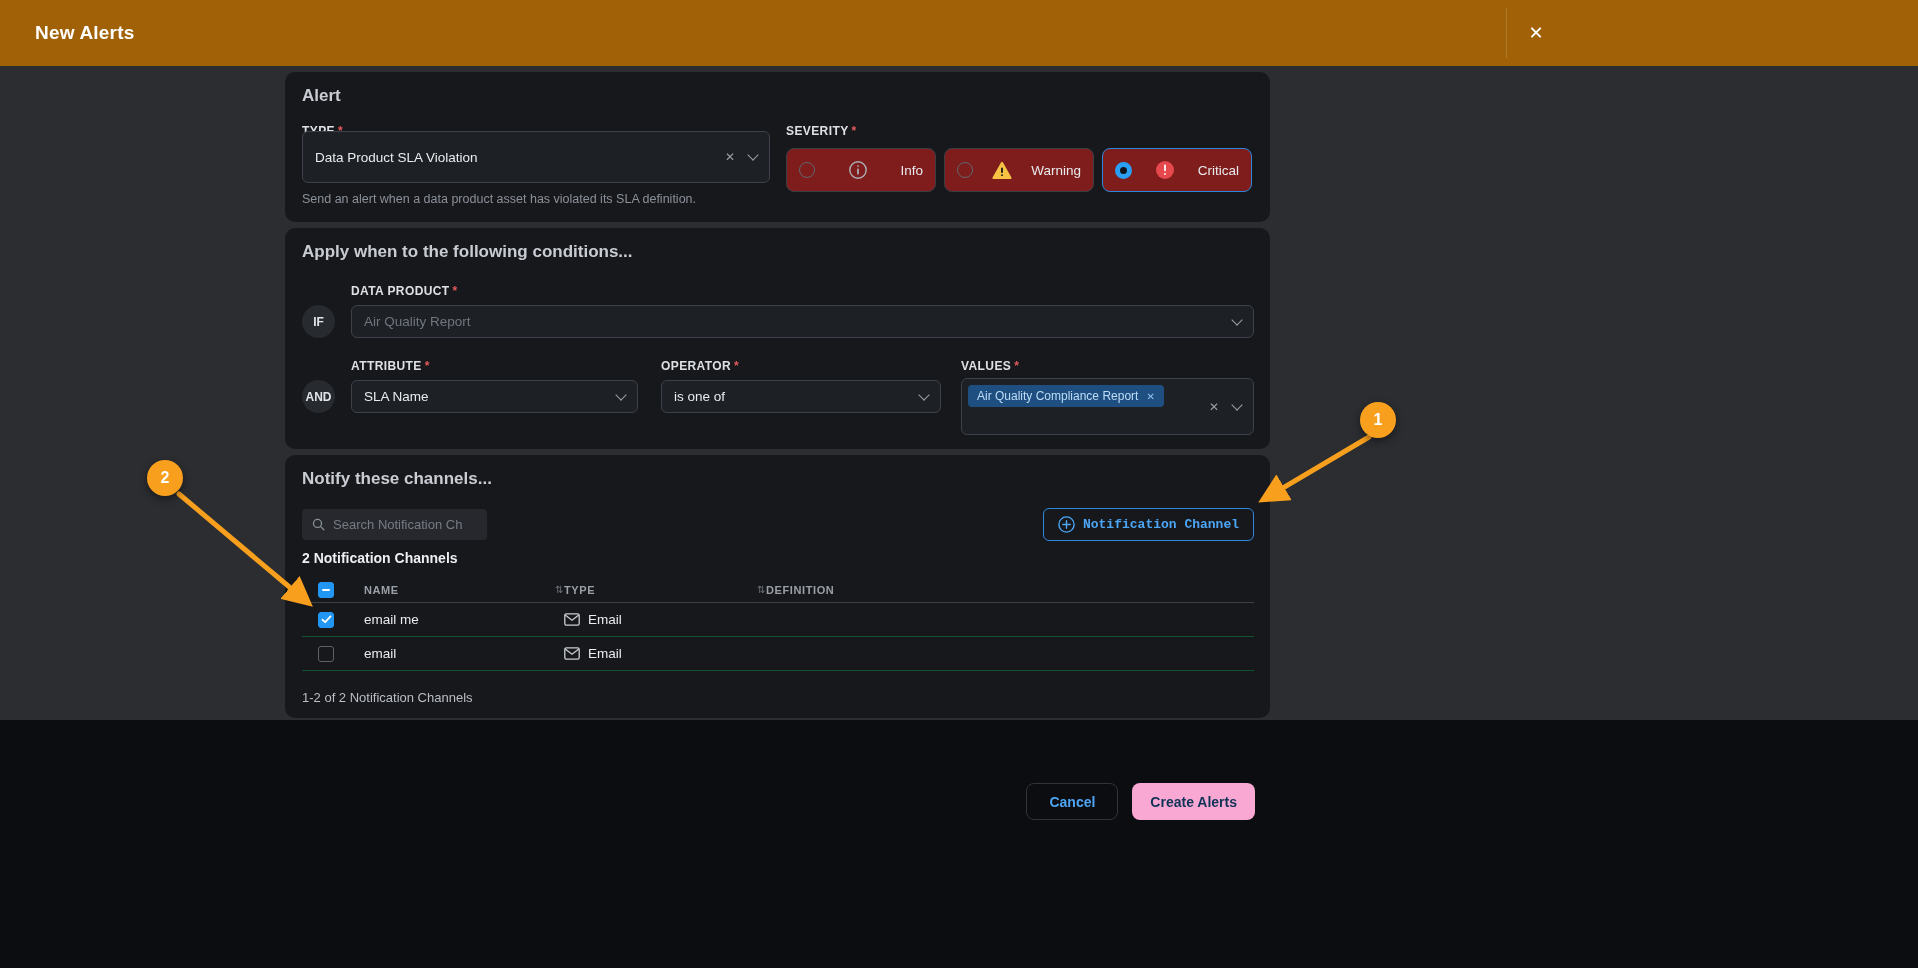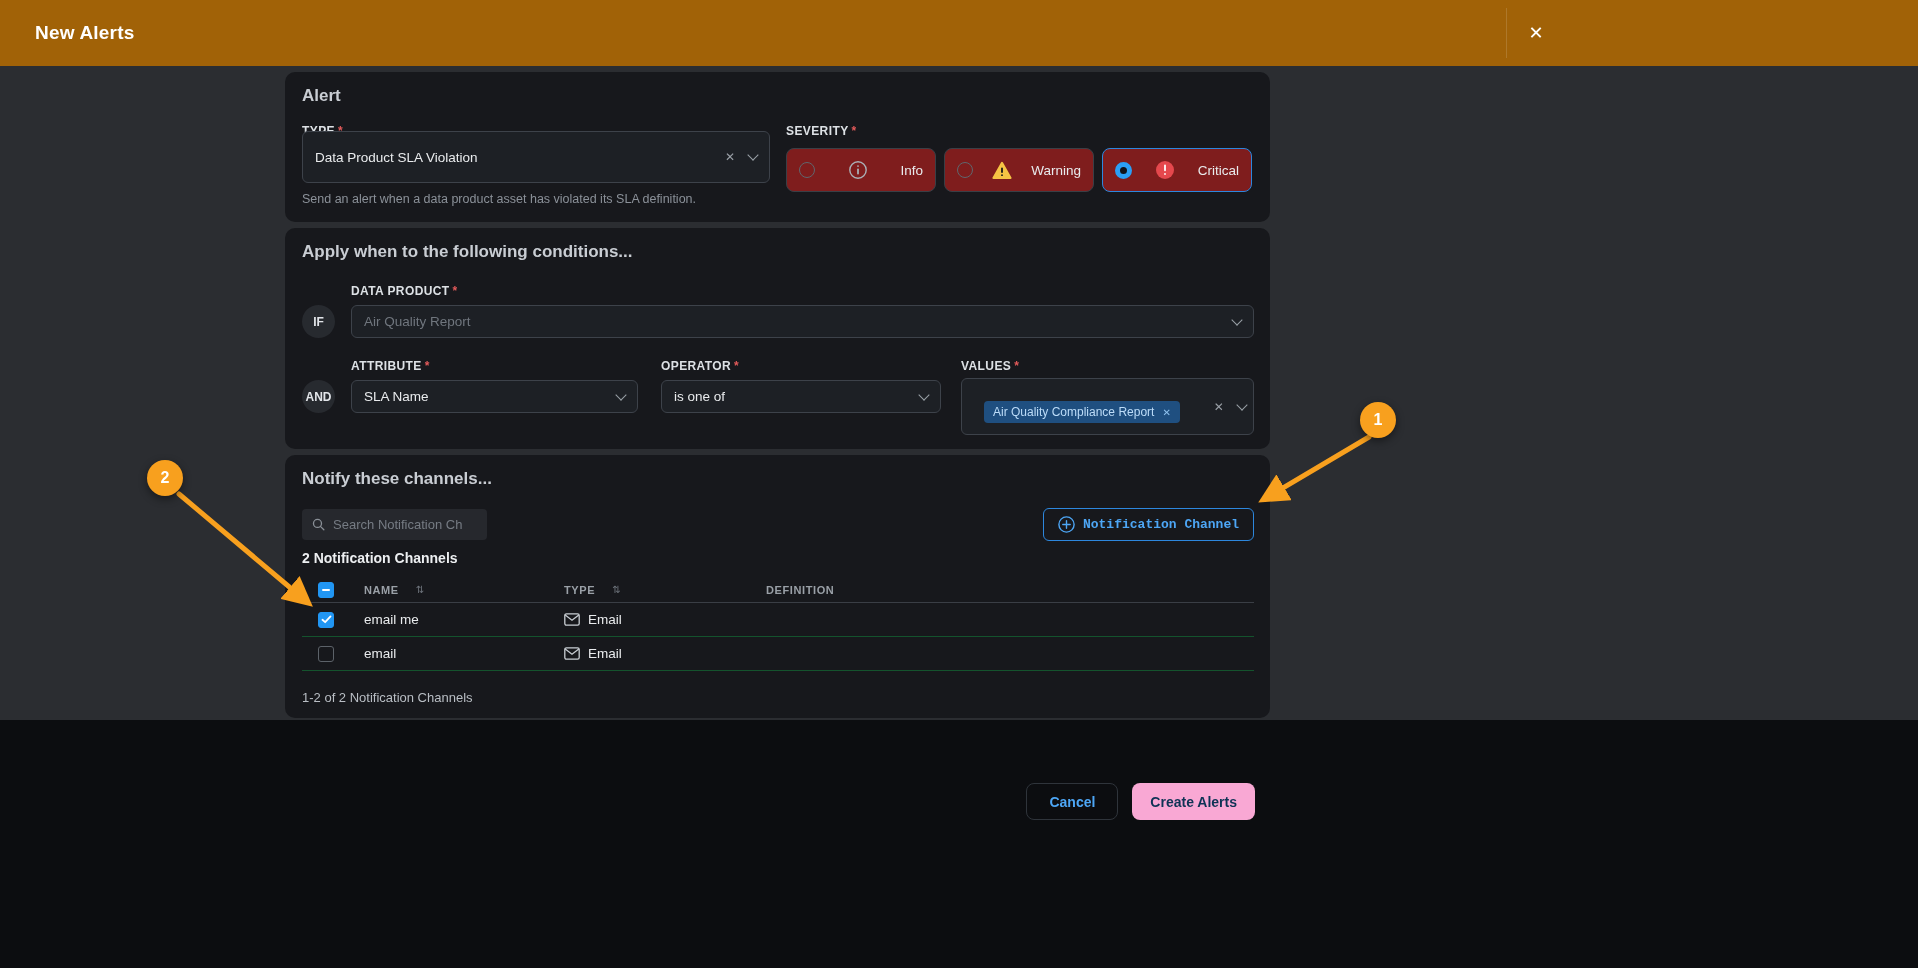--- a/index.html
+++ b/index.html
@@ -34,35 +34,35 @@
   .sev-opt { width:150px; height:44px; border:1px solid #3a3f46; border-radius:8px; background:#7f1d1d; display:flex; align-items:center; gap:10px; padding:0 12px; cursor:pointer;justify-content:space-between; }
   .sev-opt.selected { border-color:#2d87dd; }
   .radio { width:16px; height:16px; border-radius:50%; border:1.5px solid #60666d; flex:none; }
   .radio.on { width:17px; height:17px; border:5px solid #2b9ff5; background:#10131a; }
   .sev-label { font-size:13.5px; color:#e9ebed; }
 
   
   .badge-circle { position:absolute; width:33px; height:33px; border-radius:50%; background:#272a2f; color:#e2e5e9; font-size:12px; font-weight:700; display:flex; align-items:center; justify-content:center; }
   .values-box { position:absolute; background:#1d2025; border:1px solid #3d424a; border-radius:6px; display:flex; cursor:pointer; }
   .chip-area { flex:1; }
-  .chip { display:inline-flex; align-items:center; gap:8px; background:#1f4f80; border-radius:4px; padding:4px 9px; margin:22px; }
+  .chip { display:inline-flex; align-items:center; gap:8px; background:#1f4f80; border-radius:4px; padding:4px 9px; margin:6px; }
   .chip-label { font-size:12px; color:#bcdcf8; white-space:nowrap; }
   .chip-x { font-size:10px; color:#8fc2ee; cursor:pointer; }
   .values-controls { display:flex; align-items:center; padding-right:12px; }
 
   
   .search-box { position:absolute; left:17px; top:54px; width:185px; height:31px; background:#26282d; border-radius:4px; display:flex; align-items:center; padding:0 10px; gap:8px; }
   .search-box input { background:transparent; border:none; outline:none; color:#cfd4d9; font-size:13px; width:100%; font-family:inherit; }
   .search-box input::placeholder { color:#767c84; }
   .add-btn { position:absolute; right:16px; top:53px; height:33px; border:1px solid #2d87dd; border-radius:6px; background:transparent; color:#4da6f5; font-size:13px; font-weight:600; display:flex; align-items:center; gap:8px; padding:0 14px; cursor:pointer; font-family:Liberation Mono, monospace; }
   .count-line { position:absolute; left:17px; top:95px; font-size:14px; font-weight:700; color:#edeff1; }
   .table { position:absolute; left:17px; right:16px; top:122px; }
   .thead, .trow { display:grid; grid-template-columns:46px 200px 202px 1fr; align-items:center; padding-left:16px; }
   .thead { height:26px; border-bottom:1px solid #3a3e45; }
-  .th { font-size:11px; font-weight:700; color:#9aa0a7; letter-spacing:.6px; display:flex; align-items:center; gap:17px; }
+  .th { font-size:11px; font-weight:700; color:#9aa0a7; letter-spacing:.6px; display:flex; align-items:center; gap:5px;justify-content:space-between; }
   .sort { font-size:10px; color:#6f757d; font-weight:400; }
   .trow { height:34px; border-bottom:1px solid #14532d; }
   .cell-name { font-size:13.5px; color:#e9ebed; }
   .cell-type { display:flex; align-items:center; gap:8px; font-size:13.5px; color:#e9ebed; }
   .redact { height:13px; border-radius:2px; background:repeating-linear-gradient(90deg,#83868c 0 12px,#5b5e63 12px 20px); filter:blur(2.5px); opacity:.85; }
   .redact.r1 { width:132px; }
   .redact.r2 { width:190px; }
   .checkbox { width:16px; height:16px; border-radius:3px; border:1.5px solid #5c6269; display:flex; align-items:center; justify-content:center; cursor:pointer; background:transparent; }
   .checkbox.checked, .checkbox.indet { background:#2196f3; border-color:#2196f3; }
   .indet-bar { width:8px; height:2px; background:#fff; border-radius:1px; }

